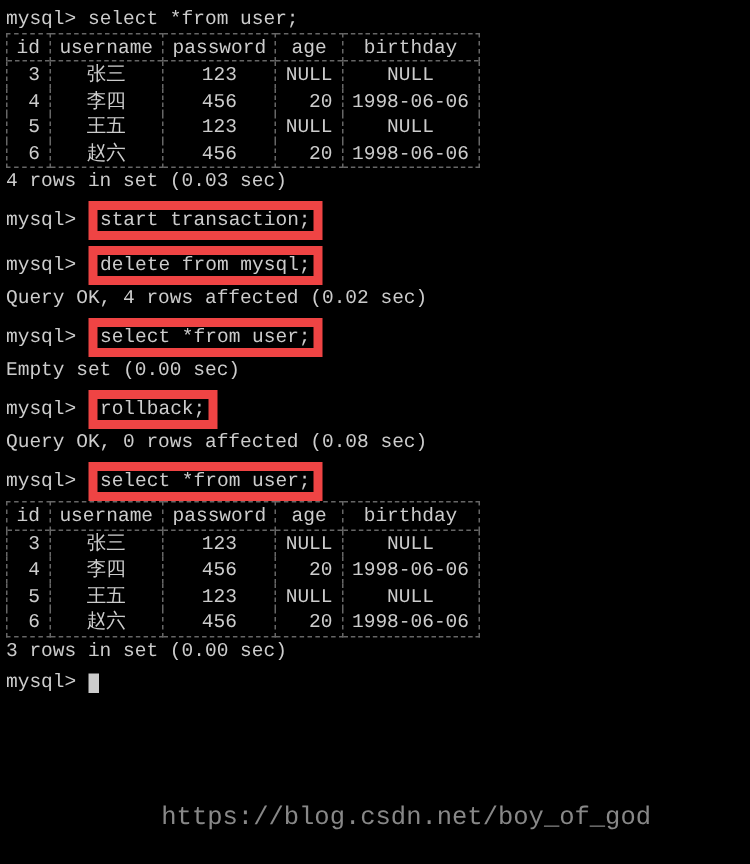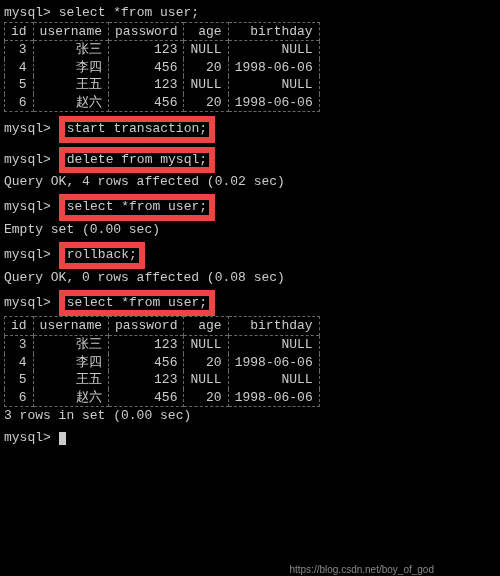--- a/index.html
+++ b/index.html
@@ -1,26 +1,26 @@
 <!DOCTYPE html>
 <html><head>
 <meta charset="utf-8">
 <style>
   html,body{margin:0;padding:0;background:#000;color:#ccc;font-family:"NSimSun","SimSun","Consolas","Courier New",monospace;font-size:13px;line-height:1.35}
   .terminal{width:440px;height:576px;overflow:hidden;box-sizing:border-box;padding:4px 0 0 4px;position:relative}
   .line{white-space:pre}
   .prompt{color:#ccc}
   .hl{border:6px solid #ef4444;padding:0 2px;display:inline-block;line-height:1.1}
   table.user{border-collapse:collapse;margin:0}
-  table.user td,table.user th{padding:0 6px;color:#ccc;font-weight:normal;text-align:right;border-left:1px dashed #666;border-right:1px dashed #666}
+  table.user td,table.user th{padding:0 6px;color:#ccc;font-weight:normal;text-align:center;border-left:1px dashed #666;border-right:1px dashed #666}
   table.user th{border-bottom:0}
   .sep td,.sep th{border-top:1px dashed #666}
   .sep-bottom td,.sep-bottom th{border-bottom:1px dashed #666}
   .r{text-align:right !important}
-  .watermark{position:absolute;right:6px;bottom:0;color:#888;font-size:10px;font-family:Liberation Sans, sans-serif}
+  .watermark{position:absolute;right:6px;bottom:18px;color:#888;font-size:17px;font-family:Liberation Mono, monospace}
   .sp{height:4px}
   .cursor{display:inline-block;width:7px;height:13px;background:#ccc;vertical-align:text-bottom}
 </style>
 </head>
 <body>
 
 <div class="terminal">
 
   <div class="line"><span class="prompt">mysql&gt;</span> <span>select *from user;</span></div>
 
@@ -57,20 +57,21 @@
     <tr class="sep-bottom">
           <td class="r">6</td>
           <td>赵六</td>
           <td>456</td>
           <td class="r">20</td>
           <td>1998-06-06</td>
         </tr>
   </tbody>
     </table>
 
+  <div class="line">4 rows in set (0.03 sec)</div>
   <div class="sp"></div>
 
   <div class="line"><span class="prompt">mysql&gt;</span> <span class="hl">start transaction;</span></div>
   <div class="sp"></div>
 
   <div class="line"><span class="prompt">mysql&gt;</span> <span class="hl">delete from mysql;</span></div>
   <div class="line">Query OK, 4 rows affected (0.02 sec)</div>
   <div class="sp"></div>
 
   <div class="line"><span class="prompt">mysql&gt;</span> <span class="hl">select *from user;</span></div>

